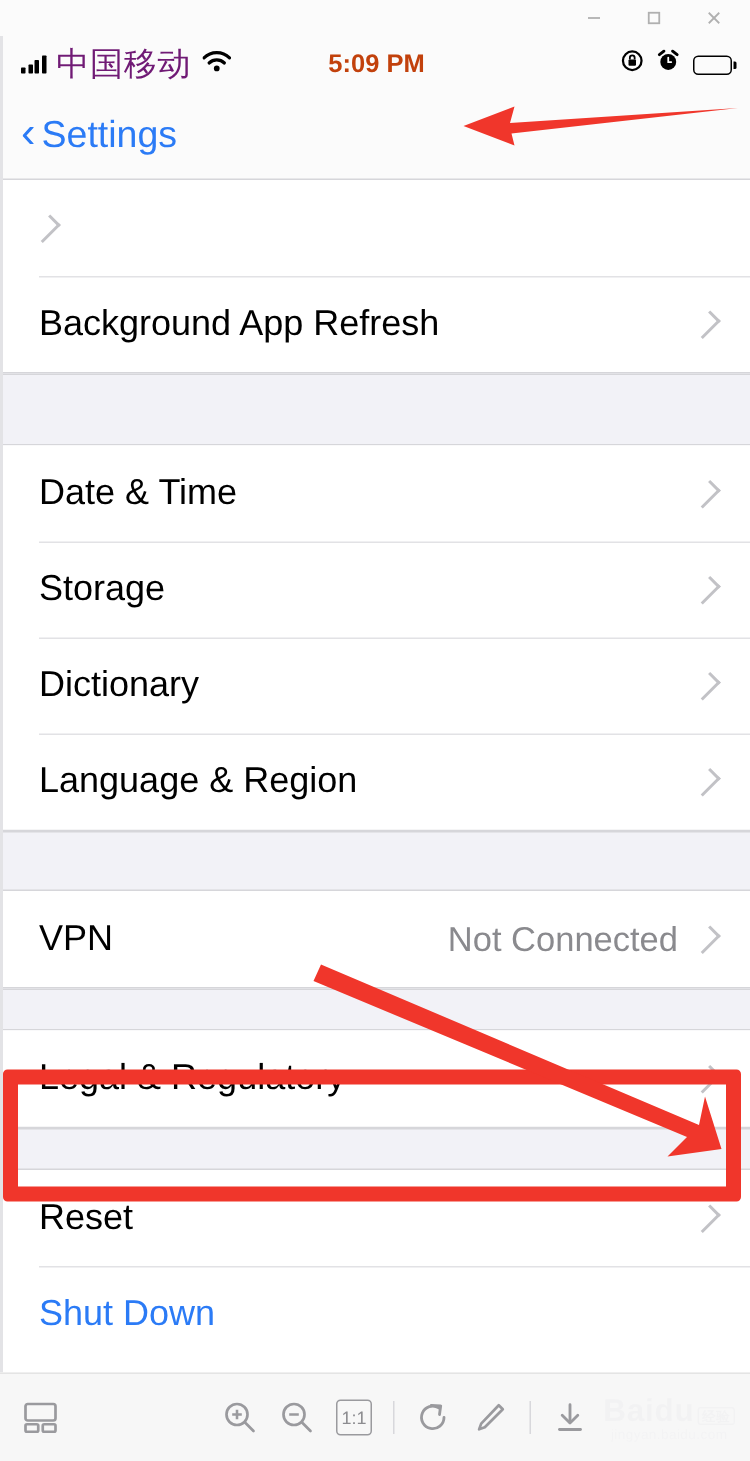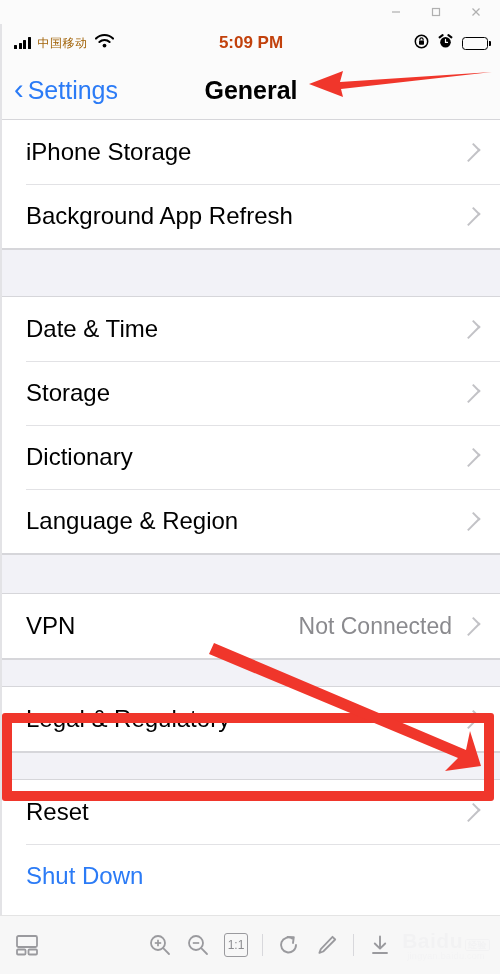--- a/index.html
+++ b/index.html
@@ -36,21 +36,21 @@
   
   .statusbar {
     position:relative; height:38px; width:100%;
     background:#fbfbfb;
     display:flex; align-items:center;
   }
   .sb-left {
     position:absolute; left:12px; top:0; height:38px;
     display:flex; align-items:center; gap:7px;
   }
-  .carrier { font-size:12px; color:#a16207; letter-spacing:.5px; }
+  .carrier { font-size:22px; color:#701a75; letter-spacing:.5px; }
   .sb-time {
     position:absolute; left:0; width:100%; text-align:center;
     font-size:17px; font-weight:bold; color:#c2410c;
     top:50%; transform:translateY(-50%);
   }
   .sb-right {
     position:absolute; right:12px; top:0; height:38px;
     display:flex; align-items:center; gap:9px;
   }
   .bars { display:flex; align-items:flex-end; gap:1.5px; height:12px; }
@@ -215,28 +215,26 @@
           <span class="lvl" style="width:45%"></span>
         </span>
       </div>
     </div>
 
     <div class="navbar">
       <div class="back">
         <span class="chev">‹</span>
         <span>Settings</span>
       </div>
-      <div class="navtitle">General</div>
     </div>
 
     <div class="list">
 
       <div class="group">
         <div class="row">
-          <span class="label">iPhone Storage</span>
           <span class="arrow"></span>
         </div>
         <div class="row">
           <span class="label">Background App Refresh</span>
           <span class="arrow"></span>
         </div>
       </div>
 
       <div class="gap" style="height:48px"></div>
 

